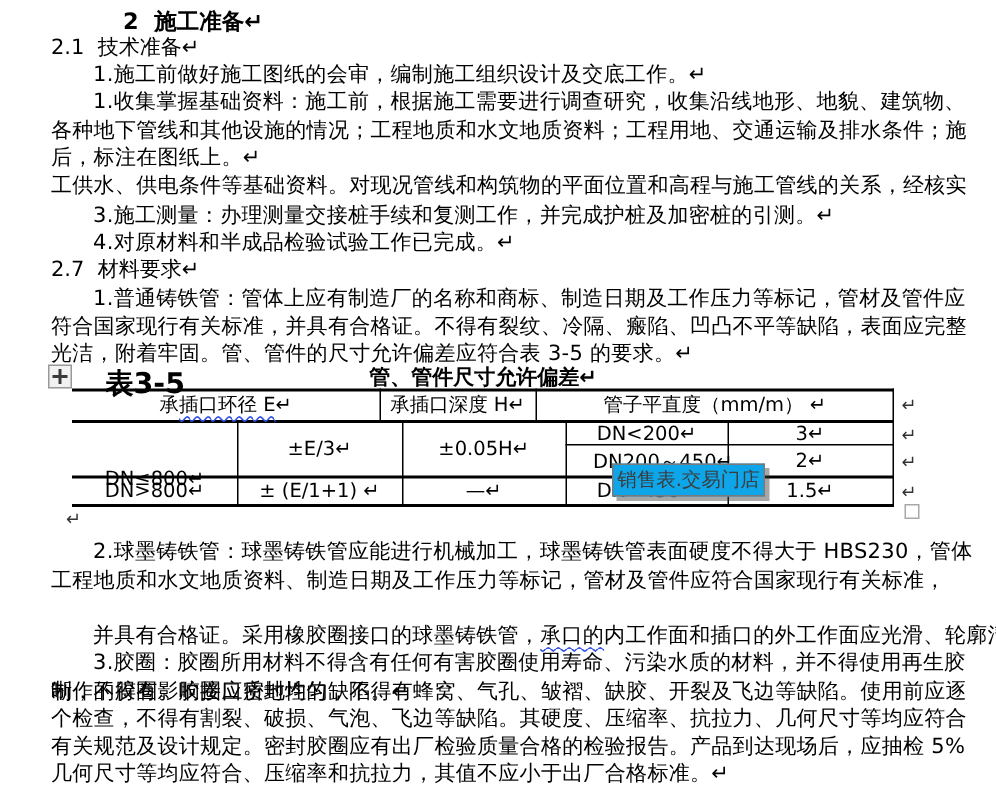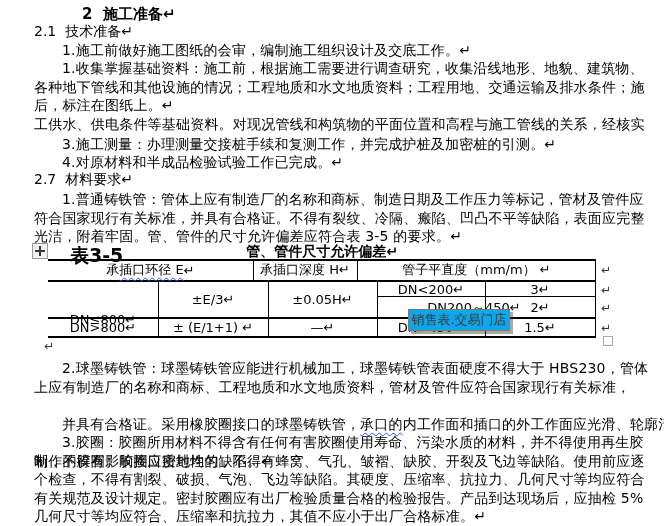--- a/index.html
+++ b/index.html
@@ -104,42 +104,42 @@
   </div>
   <div class="cell" style="left:253px; top:259px; width:104px; height:22px;">承插口深度 H↵</div>
   <div class="cell" style="left:357px; top:259px; width:239px; height:22px;">管子平直度（mm/m） ↵</div>
 
   <div class="cell" style="left:48px; top:281px; width:110px; height:37px;margin-top:20px;">DN≤800↵</div>
   <div class="cell" style="left:158px; top:281px; width:110px; height:37px;">±E/3↵</div>
   <div class="cell" style="left:268px; top:281px; width:109px; height:37px;">±0.05H↵</div>
 
   <div class="cell" style="left:377px; top:281px; width:108px; height:16px;">DN&lt;200↵</div>
   <div class="cell" style="left:485px; top:281px; width:110px; height:16px;">3↵</div>
-  <div class="cell" style="left:389px; top:297px; width:108px; height:21px;padding-left:31px;">DN200～450↵</div>
+  <div class="cell" style="left:357px; top:297px; width:108px; height:21px;padding-left:31px;">DN200～450↵</div>
   <div class="cell" style="left:485px; top:297px; width:110px; height:21px;">2↵</div>
 
   <div class="cell" style="left:48px; top:318px; width:110px; height:19px;">DN&gt;800↵</div>
   <div class="cell" style="left:158px; top:318px; width:110px; height:19px;">± (E/1+1) ↵</div>
   <div class="cell" style="left:268px; top:318px; width:109px; height:19px;">—↵</div>
   <div class="cell" style="left:377px; top:318px; width:108px; height:19px;">DN&gt;450↵</div>
   <div class="cell" style="left:485px; top:318px; width:110px; height:19px;">1.5↵</div>
 
   <div class="rowmark" style="left:601px; top:263px;">↵</div>
   <div class="rowmark" style="left:601px; top:283px;">↵</div>
   <div class="rowmark" style="left:601px; top:301px;">↵</div>
   <div class="rowmark" style="left:601px; top:321px;">↵</div>
   <div class="sq-handle"></div>
 
   <div class="after-mark">↵</div>
 
   <div class="tooltip">销售表.交易门店</div>
 
   <div class="pblock" style="top:359px;">
     <div class="line ind">2.球墨铸铁管：球墨铸铁管应能进行机械加工，球墨铸铁管表面硬度不得大于 HBS230，管体</div>
-    <div class="line">上应有制造厂的名称和商标、工程地质和水文地质资料，管材及管件应符合国家现行有关标准，</div>
+    <div class="line">工程地质和水文地质资料、制造日期及工作压力等标记，管材及管件应符合国家现行有关标准，</div>
     <div class="line">
       <span>并具有合格证。采用橡胶圈接口的球墨铸铁管，</span><span class="wavy">承口的</span><span>内工作面和插口的外工作面应光滑、轮廓清</span>
     </div>
     <div class="line">晰，不得有影响接口密封性的缺陷。↵</div>
   </div>
 
   <div class="pblock" style="top:433px;">
     <div class="line ind">3.胶圈：胶圈所用材料不得含有任何有害胶圈使用寿命、污染水质的材料，并不得使用再生胶</div>
     <div class="line">制作的胶圈。胶圈应质地均匀，不得有蜂窝、气孔、皱褶、缺胶、开裂及飞边等缺陷。使用前应逐</div>
     <div class="line">个检查，不得有割裂、破损、气泡、飞边等缺陷。其硬度、压缩率、抗拉力、几何尺寸等均应符合</div>

